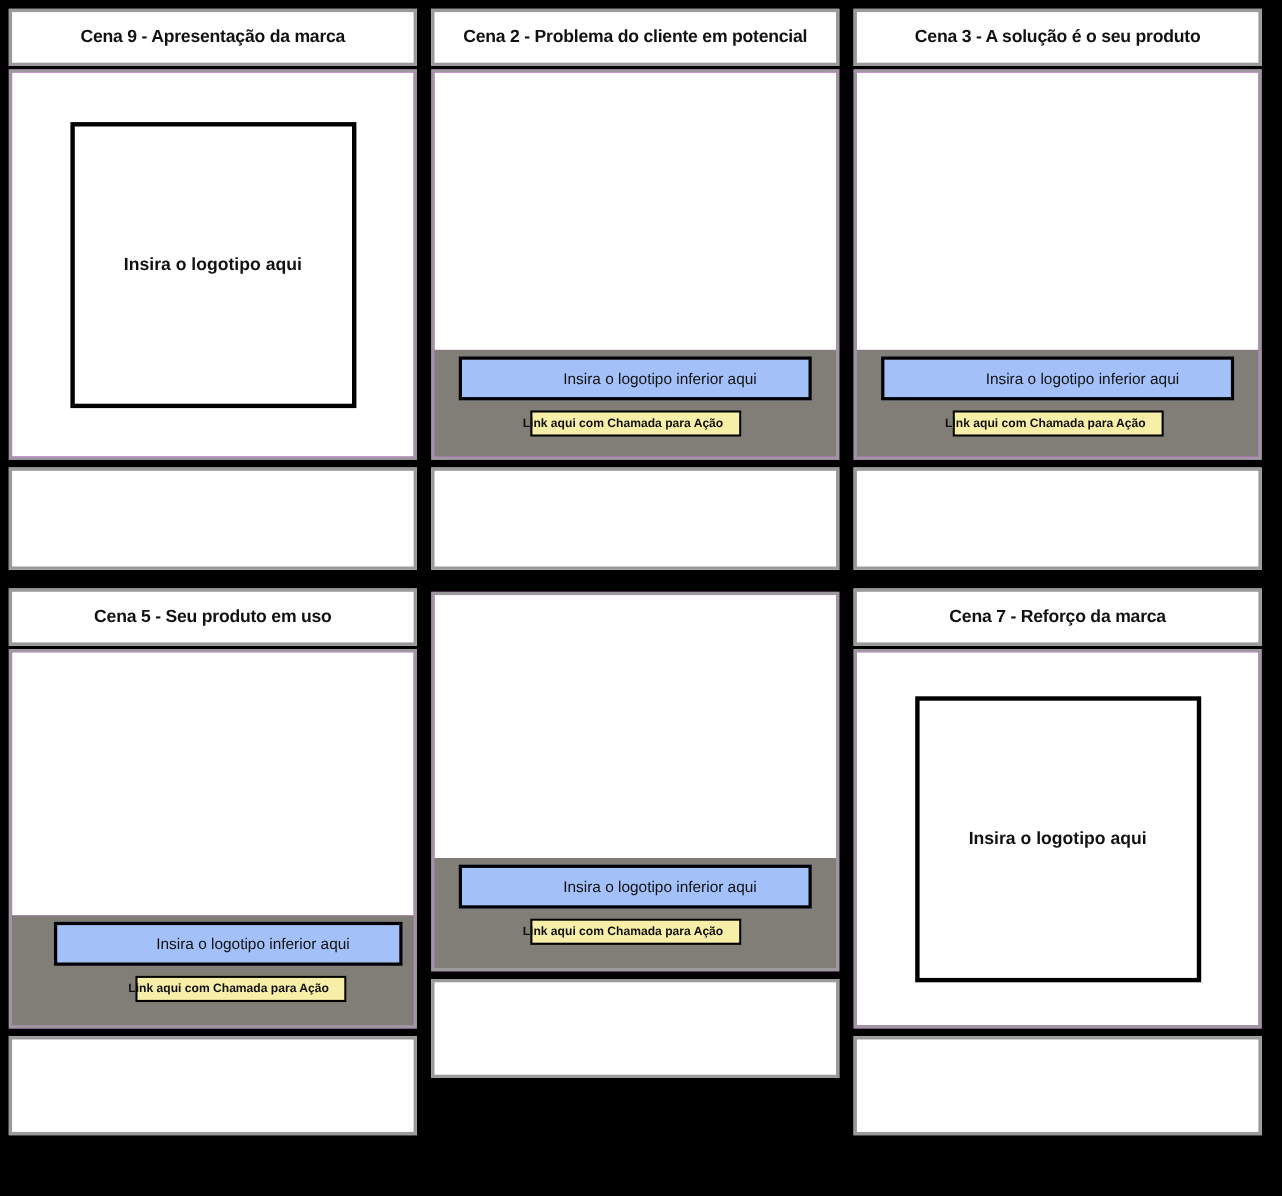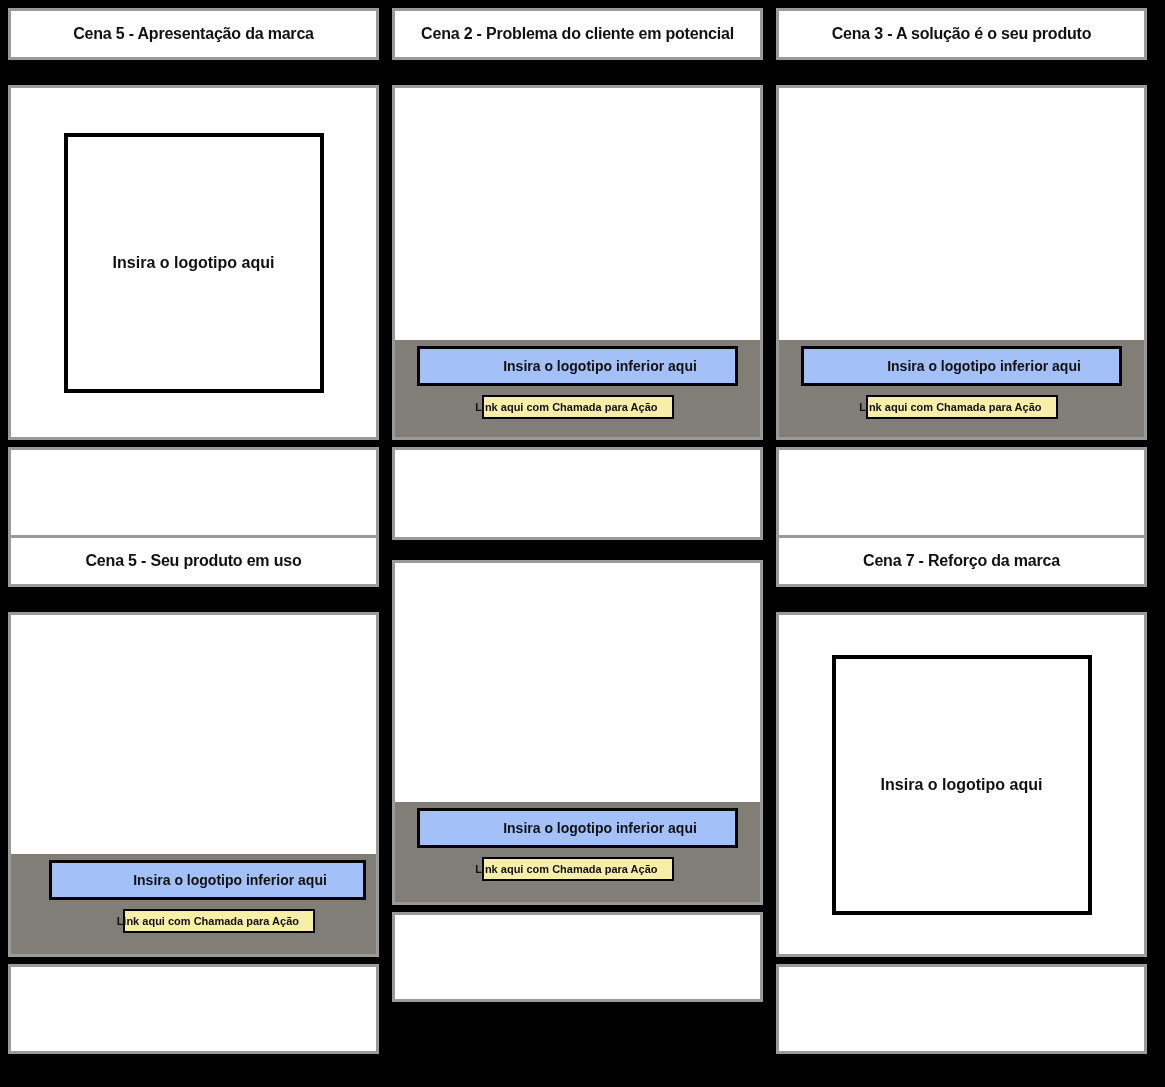--- a/index.html
+++ b/index.html
@@ -59,21 +59,21 @@
     letter-spacing: -0.2px;
     text-align: center;
     font-family: "Liberation Sans", sans-serif;
   }
 
   
   .scene {
     background: #d946ef;
     border: 3px solid #9a9a9a;
     box-sizing: border-box;
-    margin-top: 25px;
+    margin-top: 3px;
     position: relative;
     display: flex;
     flex-direction: column;
     overflow: hidden;
     flex: none;
   }
   .scene-r1 { height: 355px; }
   .scene-r2 { height: 345px; }
 
   .scene-canvas {
@@ -121,21 +121,21 @@
     background: #a3c0f8;
     border: 3px solid #000000;
     box-sizing: border-box;
     height: 40px;
     display: flex;
     align-items: center;
     justify-content: center;
   }
   .lower-logo-text {
     font-size: 14px;
-    font-weight: bold;
+    font-weight: normal;
     color: #111111;
     text-align: center;
     padding-left: 45px;
   }
 
   .cta-button {
     background: #f7efa8;
     border: 2px solid #000000;
     box-sizing: border-box;
     height: 24px;
@@ -174,21 +174,21 @@
 </style>
 </head>
 <body>
 
 <div class="storyboard">
 
   <div class="row row-1">
 
     <div class="cell cell-w">
       <div class="title-plate">
-        <div class="title-text">Cena 5 - Apresentação da marca</div>
+        <div class="title-text">Cena 9 - Apresentação da marca</div>
       </div>
       <div class="scene scene-r1">
         <div class="scene-canvas">
           <div class="logo-box">
             <div class="logo-box-text">Insira o logotipo aqui</div>
           </div>
         </div>
       </div>
       <div class="notes-box notes-r1">
         <div></div>

